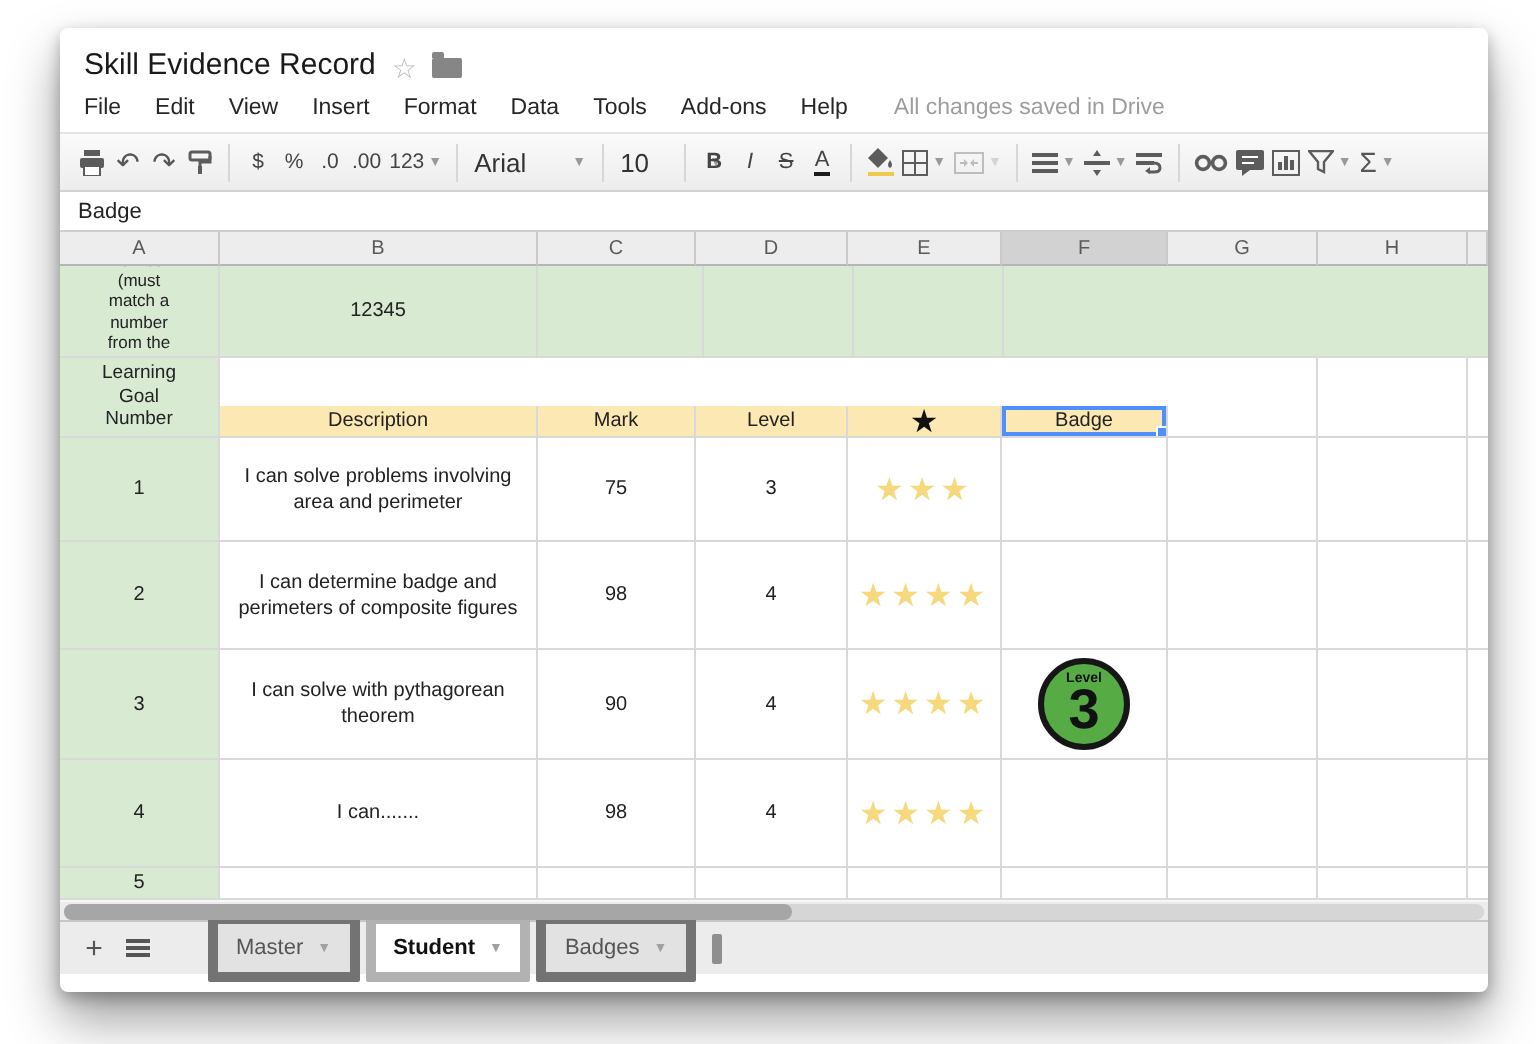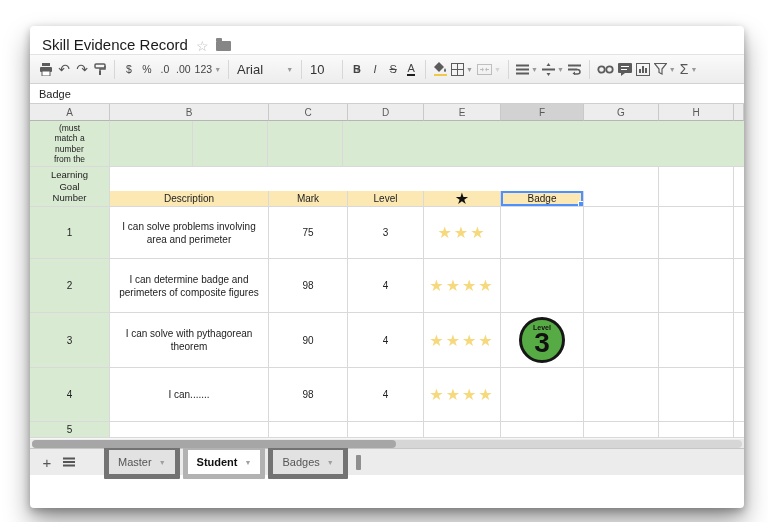--- a/index.html
+++ b/index.html
@@ -1,19 +1,19 @@
 <!DOCTYPE html>
 <html><head>
 <meta charset="utf-8">
 <style>
   * { margin:0; padding:0; box-sizing:border-box; }
   html,body { width:768px; height:522px; background:#fff; font-family:"Liberation Sans", sans-serif; }
   .stage { position:relative; width:768px; height:522px; background:#fff; overflow:hidden; }
   .window {
-    position:absolute; left:30px; top:26px; width:714px; height:482px;
+    position:absolute; left:30px; top:14px; width:714px; height:482px;
     background:#fff; border-radius:4px;
     box-shadow:0 3px 8px rgba(0,0,0,.28), 0 14px 26px rgba(0,0,0,.38);
     overflow:hidden; display:flex; flex-direction:column;
   }
   
   .titlebar { height:28px; display:flex; align-items:flex-end; padding:0 12px 1px; gap:8px; }
   .doc-title { font-size:15px; color:#1a1a1a; }
   .star-ico { color:#b9b9b9; font-size:14px; line-height:1; }
   .folder-ico { width:15px; height:10px; background:#868686; border-radius:1px; position:relative; margin-bottom:2px; }
   .folder-ico::before { content:""; position:absolute; top:-3px; left:0; width:6px; height:3px; background:#868686; border-radius:1px 1px 0 0; }
@@ -84,20 +84,32 @@
 
 <div class="stage">
   <div class="window">
 
     <div class="titlebar">
       <span class="doc-title">Skill Evidence Record</span>
       <span class="star-ico">☆</span>
       <span class="folder-ico"></span>
     </div>
 
+    <div class="menubar">
+      <span class="menu-item">File</span>
+      <span class="menu-item">Edit</span>
+      <span class="menu-item">View</span>
+      <span class="menu-item">Insert</span>
+      <span class="menu-item">Format</span>
+      <span class="menu-item">Data</span>
+      <span class="menu-item">Tools</span>
+      <span class="menu-item">Add-ons</span>
+      <span class="menu-item">Help</span>
+      <span class="status">All changes saved in Drive</span>
+    </div>
 
     <div class="toolbar">
       <span class="tbtn">
           <span>
         <svg width="14" height="13" viewBox="0 0 14 13">
               <rect x="3" y="0" width="8" height="3" fill="#5c5c5c"></rect>
               <rect x="1" y="4" width="12" height="5" rx="1" fill="#5c5c5c"></rect>
               <rect x="3" y="8" width="8" height="5" fill="#fff" stroke="#5c5c5c"></rect>
             </svg>
       </span>
@@ -260,20 +272,21 @@
         <div class="hcell cD">D</div>
         <div class="hcell cE">E</div>
         <div class="hcell cF hsel">F</div>
         <div class="hcell cG">G</div>
         <div class="hcell cH">H</div>
         <div class="hcell cS"></div>
       </div>
 
       <div class="grow r1">
         <div class="cell cA g small-note">Student Number (must match a number from the Master Sheet)</div>
+        <div class="cell cB g">12345</div>
         <div class="cell cF g"></div>
         <div class="cell cG g"></div>
         <div class="cell cH g"></div>
         <div class="cell cS g"></div>
       </div>
 
       <div class="grow r2">
         <div class="cell cA g small-note" style="font-size:9.5px">Learning Goal Number</div>
         <div class="cell cB y">Description</div>
         <div class="cell cC y">Mark</div>

